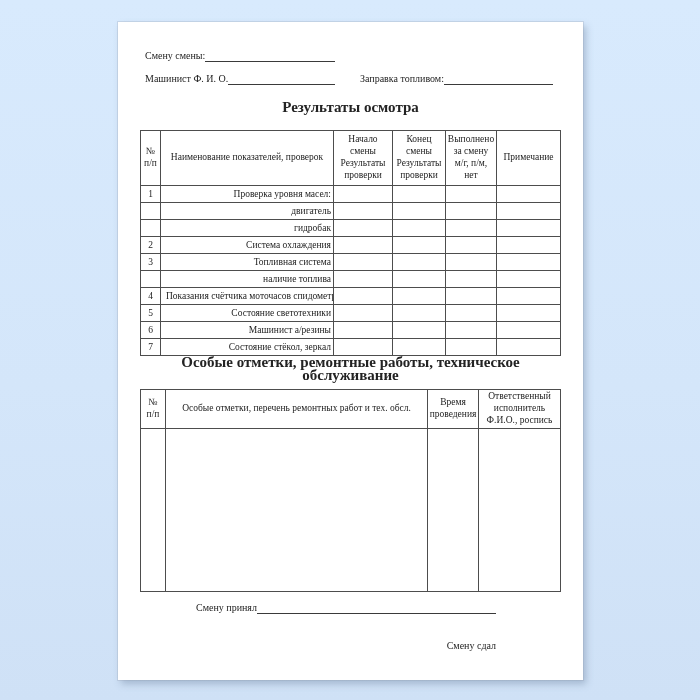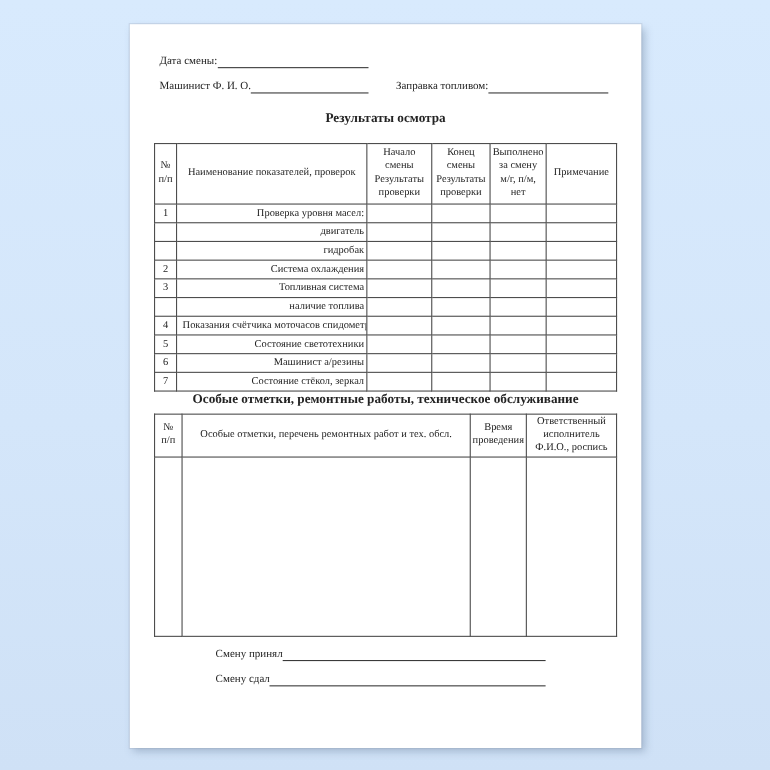--- a/index.html
+++ b/index.html
@@ -49,21 +49,21 @@
     height: 12px;
   }
   .field.left { padding-left: 5px; }
   .field.left .fill { margin-right: 18px; }
   .field.right .fill { margin-right: 8px; }
   .spacer-cell { height: 14px; }
 
   .section-title {
     text-align: center;
     font-weight: bold;
-    font-size: 12px;
+    font-size: 15px;
     line-height: 13px;
   }
   .title-1 { margin-top: 16px; }
   .title-2 { margin-top: 0; }
 
   table {
     width: 420px;
     margin: 0 auto;
     border-collapse: collapse;
     table-layout: fixed;
@@ -97,36 +97,36 @@
   .footer-block { margin-top: 8px; text-align: right; }
   .sign-row {
     display: flex;
     align-items: flex-end;
     width: 300px;
     margin-left: 56px;
     height: 14px;
     font-size: 10px;
     line-height: 13px;
   }
-  .sign-row + .sign-row { margin-top: 9px; }
+  .sign-row + .sign-row { margin-top: 25px; flex-direction: column; }
   .sign-row .fill {
     flex: 1;
     border-bottom: 1px solid #3a3a3a;
     height: 12px;
   }
 </style>
 </head>
 <body>
 
 <div class="scene">
   <div class="sheet">
 
     <div class="fields-grid">
       <div class="field left">
-        <span class="lbl">Дата смены:</span>
+        <span class="lbl">Смену смены:</span>
         <span class="fill"></span>
       </div>
 
       <div class="spacer-cell"></div>
 
       <div class="field left">
         <span class="lbl">Машинист Ф. И. О.</span>
         <span class="fill"></span>
       </div>
       <div class="field right">

